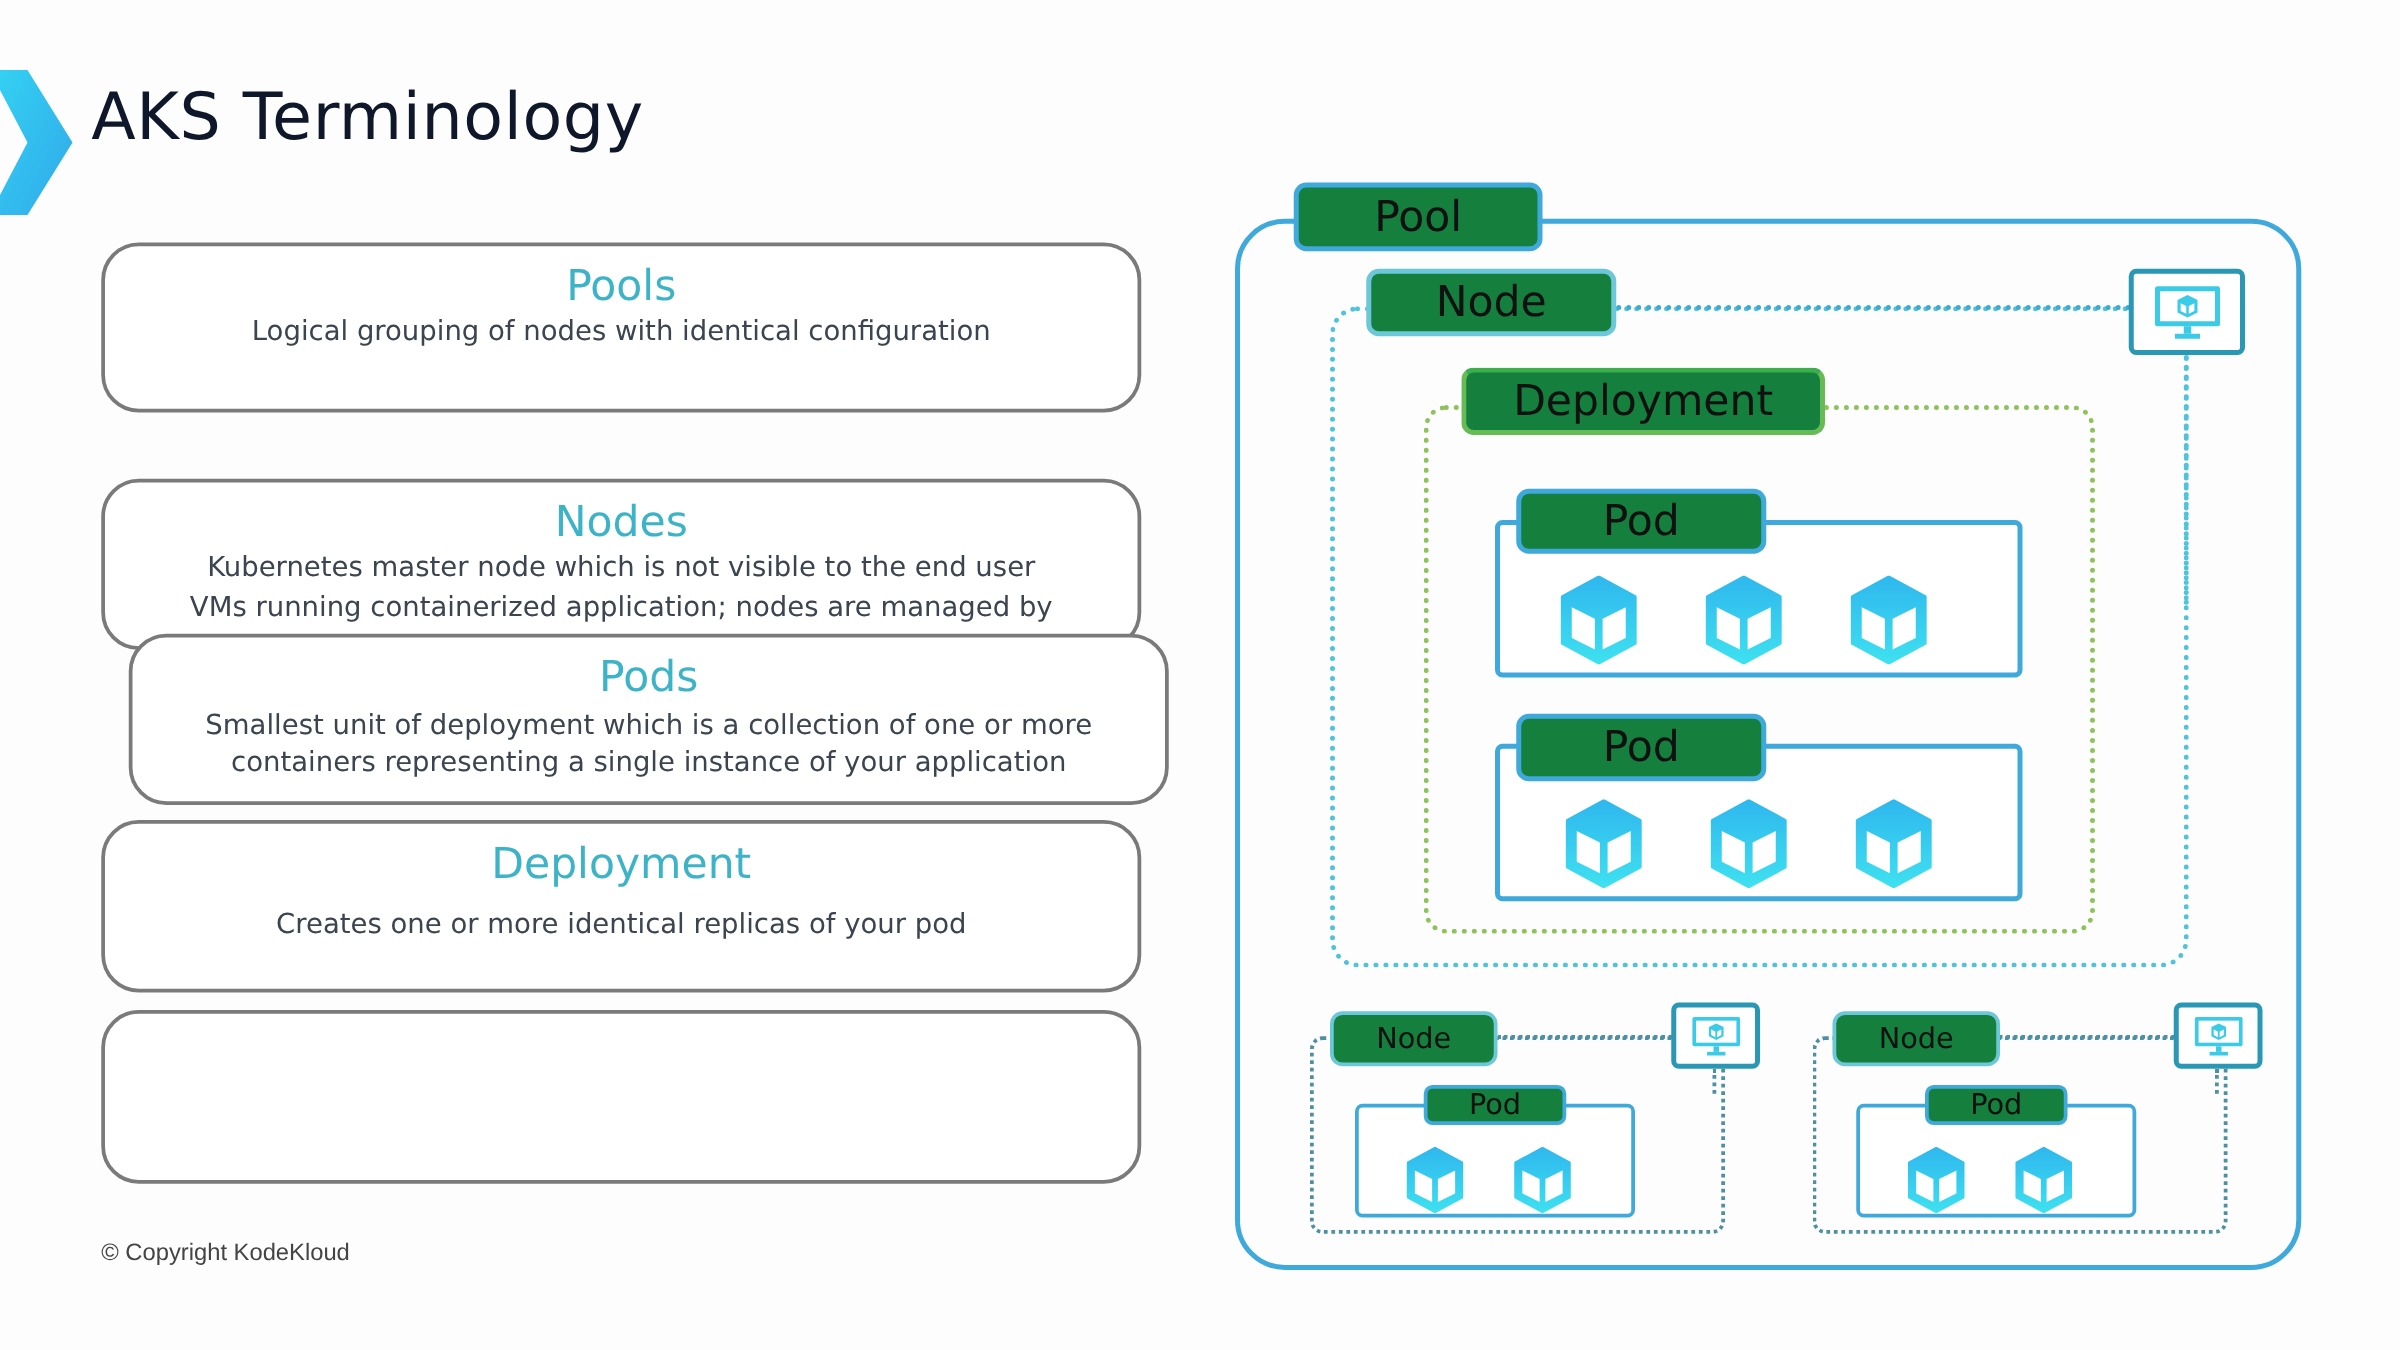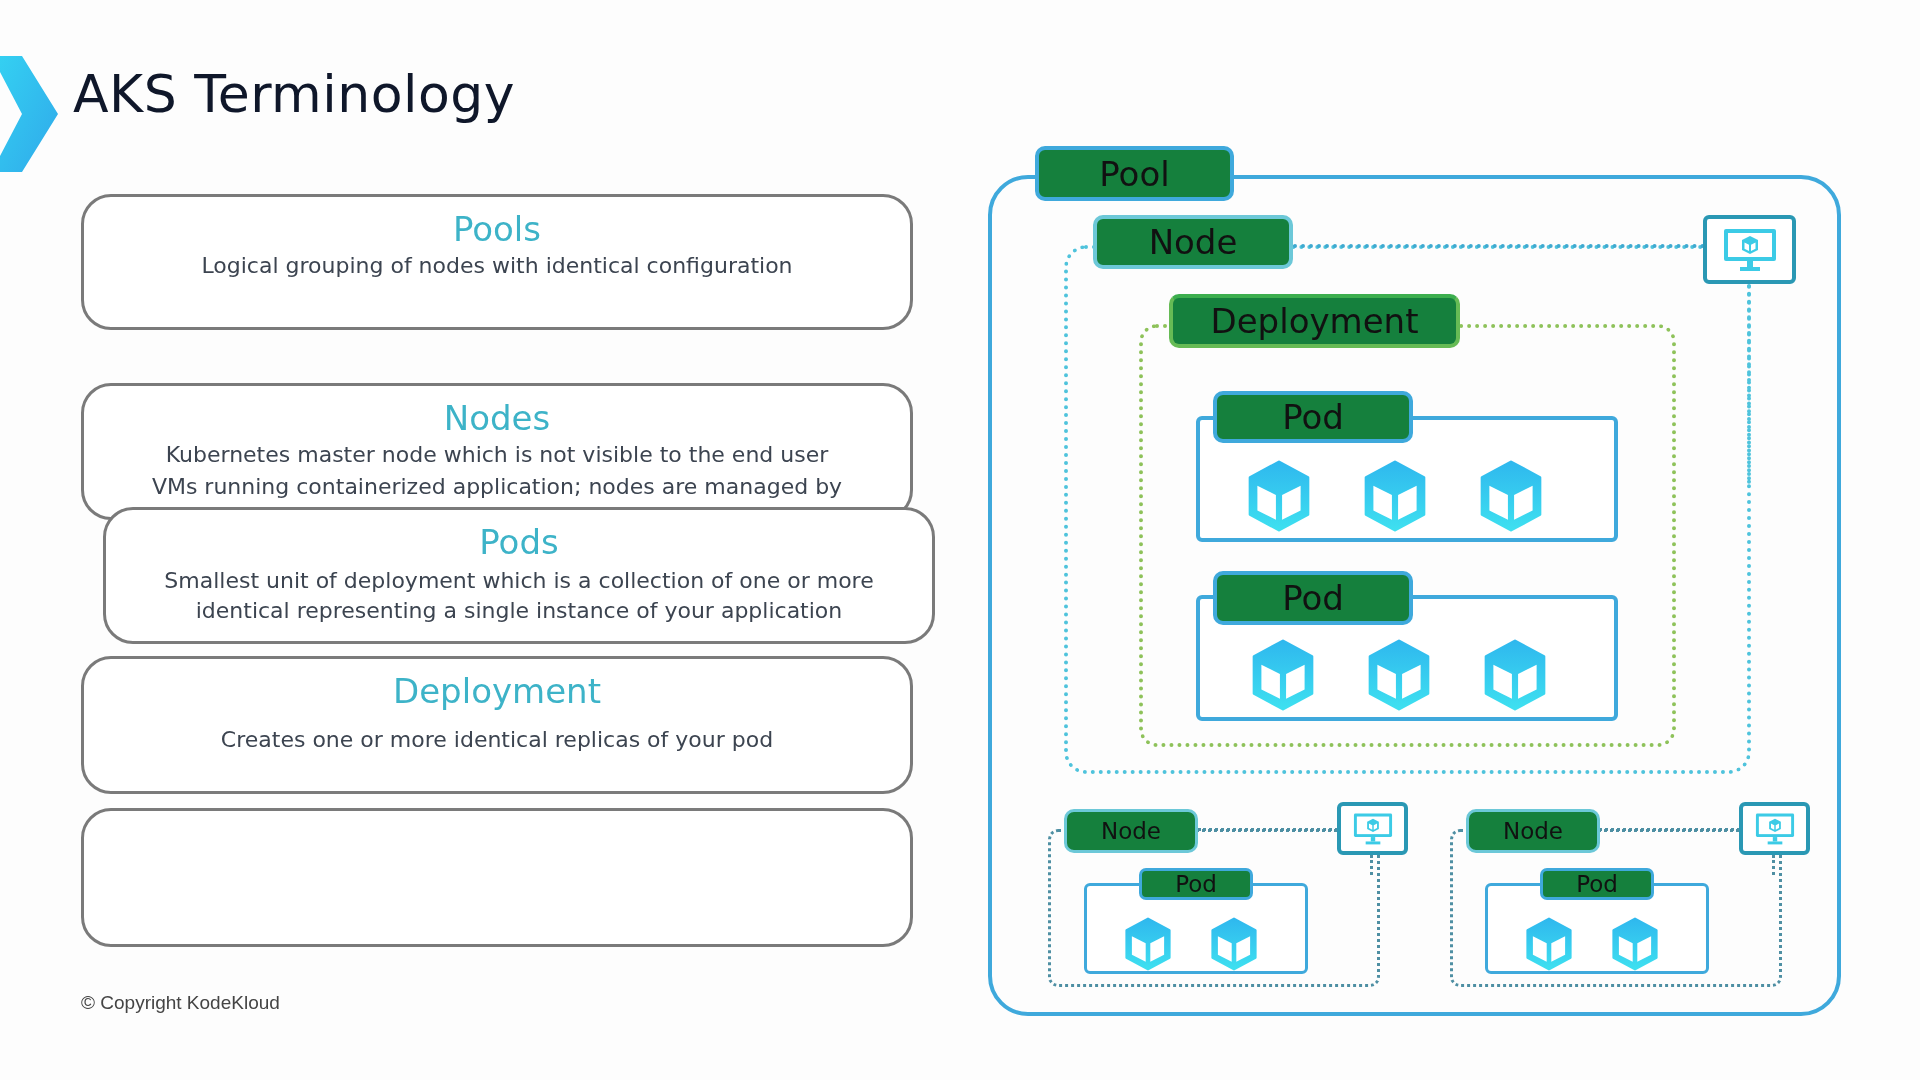--- a/index.html
+++ b/index.html
@@ -45,21 +45,21 @@
   <div class="card-desc" style="">Logical grouping of nodes with identical configuration</div>
 </div>
 <div class="abs card" style="top:355px;height:137px;margin-top:28px;">
   <div class="card-title">Nodes</div>
   <div class="card-desc">Kubernetes master node which is not visible to the end user</div>
   <div class="card-desc" style="margin-top:2px;">VMs running containerized application; nodes are managed by</div>
 </div>
 <div class="abs card" style="top:507px;height:137px;margin-left:22px;">
   <div class="card-title">Pods</div>
   <div class="card-desc" style="margin-top:2px;">Smallest unit of deployment which is a collection of one or more</div>
-  <div class="card-desc">identical representing a single instance of your application</div>
+  <div class="card-desc">containers representing a single instance of your application</div>
 </div>
 <div class="abs card" style="top:656px;height:138px;">
   <div class="card-title">Deployment</div>
   <div class="card-desc" style="margin-top:12px;">Creates one or more identical replicas of your pod</div>
 </div>
 <div class="abs card" style="top:808px;height:139px;">
 </div>
 
 <div class="abs copyright">© Copyright KodeKloud</div>
 

